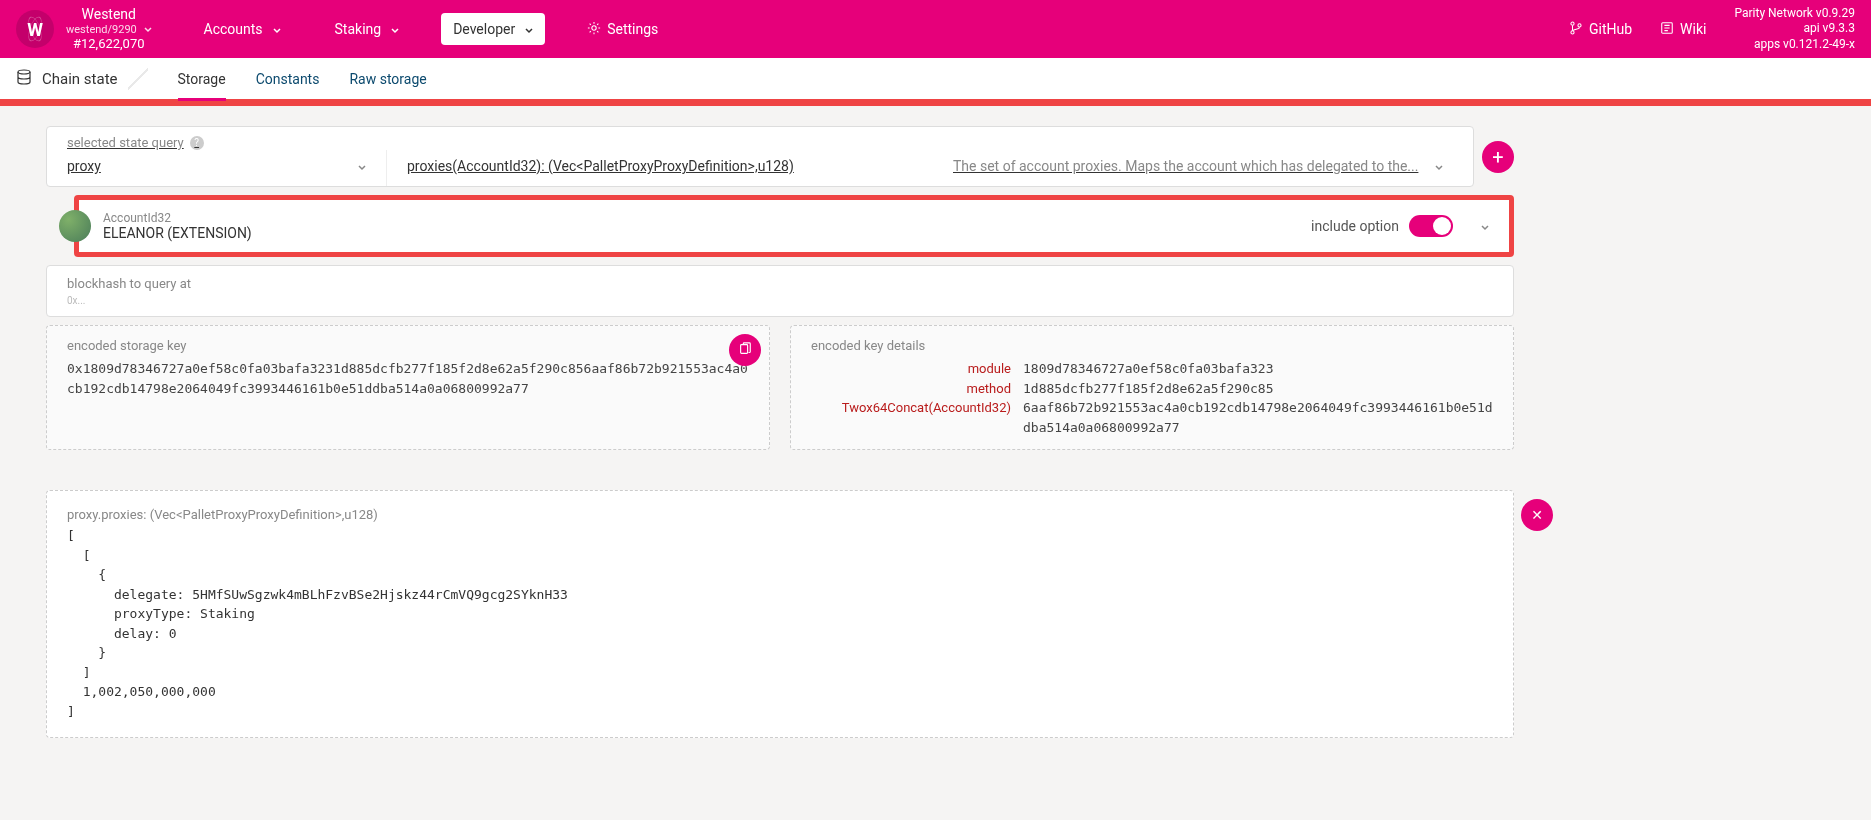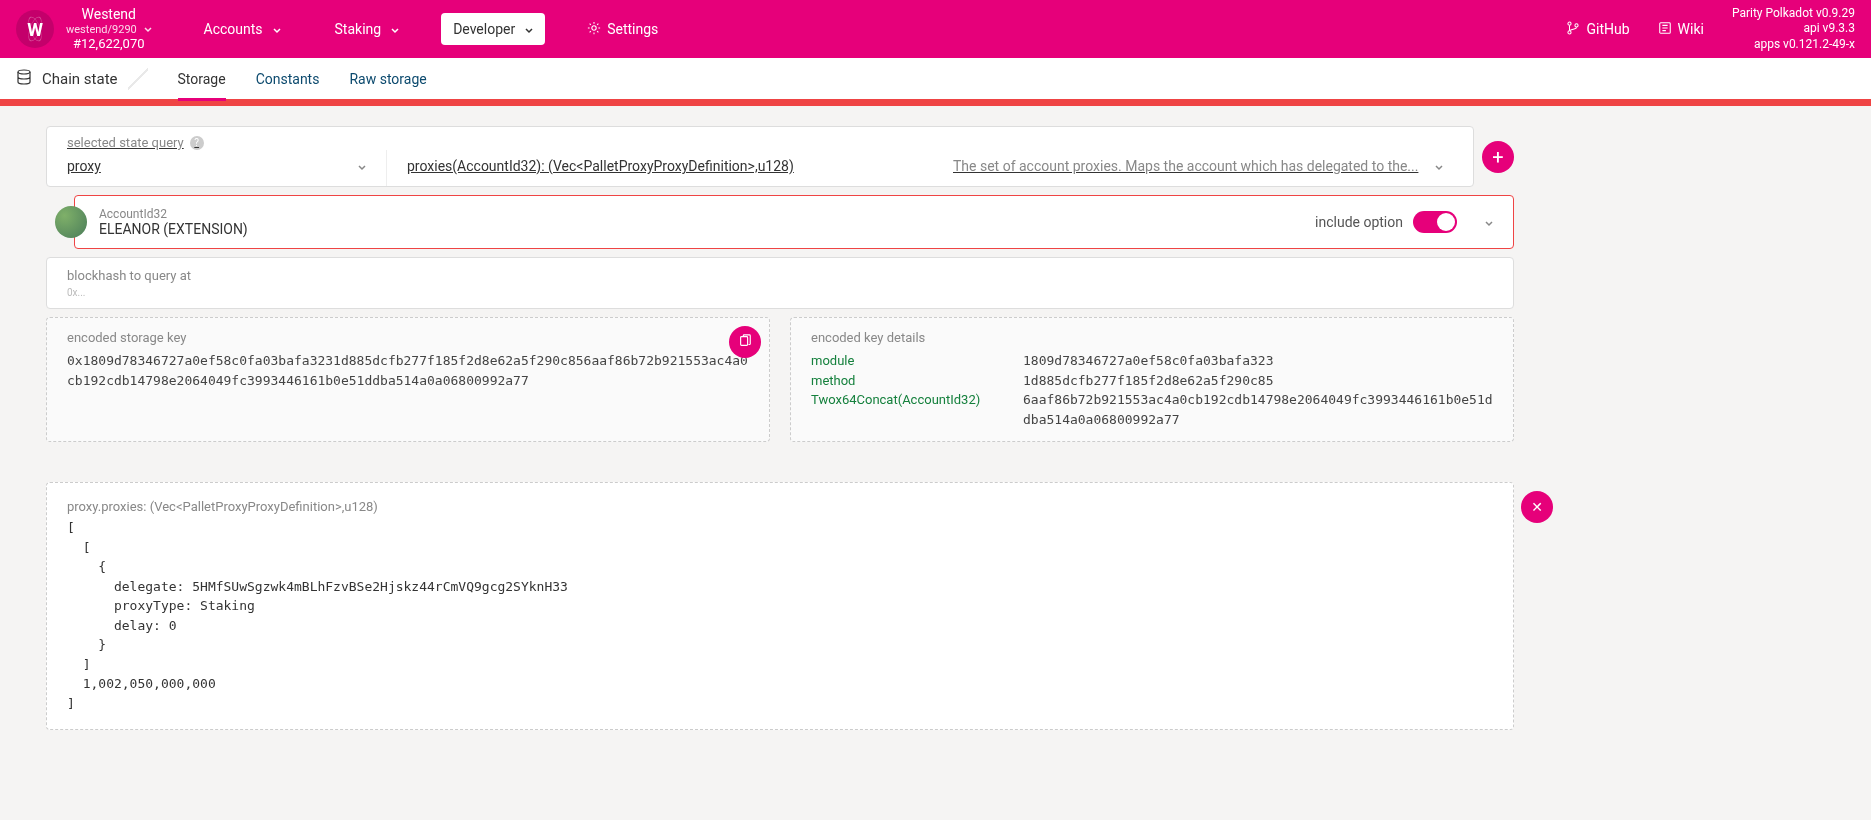--- a/index.html
+++ b/index.html
@@ -39,42 +39,42 @@
     .query-card { background: #fff; border-radius: 4px; flex: 1; border: 1px solid #ddd; text-decoration: underline; }
     .query-label { padding: 8px 20px 0; color: #888; font-size: 13px; display: flex; align-items: center; gap: 6px; }
     .help-icon { width: 14px; height: 14px; border-radius: 50%; background: #ccc; color: #fff; display: inline-flex; align-items: center; justify-content: center; font-size: 10px; cursor: pointer; }
     .query-inputs { display: flex; }
     .query-select { padding: 8px 20px 12px; display: flex; align-items: center; gap: 8px; }
     .query-select.left { width: 340px; border-right: 1px solid #eee; justify-content: space-between; }
     .query-select.mid { flex: 1; }
     .query-select.right { color: #888; padding-right: 30px; justify-content: space-between; width: 540px; }
     .add-btn { width: 32px; height: 32px; border-radius: 50%; background: #e6007a; color: #fff; display: flex; align-items: center; justify-content: center; cursor: pointer; font-size: 20px; align-self: center; }
     
-    .account-card { background: #fff; border-radius: 4px; border: 1px solid #ef4444; margin-top: 8px; margin-left: 28px; padding: 10px 20px; display: flex; align-items: center; gap: 12px; }
+    .account-card { background: #fff; border-radius: 4px; border: 5px solid #ef4444; margin-top: 8px; margin-left: 28px; padding: 10px 20px; display: flex; align-items: center; gap: 12px; }
     .identicon { width: 32px; height: 32px; border-radius: 50%; background: radial-gradient(circle at 30% 30%, #7fb069, #4a7c59); position: relative; margin-left: -40px; }
     .account-info { flex: 1; }
     .account-label { color: #888; font-size: 12px; }
     .account-name { font-size: 14px; color: #333; }
     .include-opt { display: flex; align-items: center; gap: 10px; color: #555; }
     .toggle { width: 44px; height: 22px; border-radius: 11px; background: #e6007a; position: relative; cursor: pointer; }
     .toggle::after { content: ''; position: absolute; width: 18px; height: 18px; border-radius: 50%; background: #fff; top: 2px; right: 2px; }
     
     .hash-card { background: #fff; border-radius: 4px; border: 1px solid #ddd; margin-top: 8px; padding: 10px 20px; }
     .hash-label { color: #888; font-size: 13px; }
     .hash-val { color: #bbb; font-size: 10px; padding-top: 4px; }
     
     .key-row { display: flex; gap: 20px; margin-top: 8px; }
     .key-card { background: #fafafa; border: 1px dashed #ccc; border-radius: 4px; padding: 12px 20px; position: relative; }
     .key-card.left { flex: 1; }
     .key-card.right { flex: 1; }
     .key-label { color: #888; font-size: 13px; margin-bottom: 6px; }
     .key-val { font-family: ui-monospace, Menlo, monospace; font-size: 13px; color: #444; word-break: break-all; line-height: 1.5; }
     .copy-btn { position: absolute; top: 8px; right: 8px; width: 32px; height: 32px; border-radius: 50%; background: #e6007a; display: flex; align-items: center; justify-content: center; cursor: pointer; }
     .kv-row { display: flex; gap: 12px; line-height: 1.5; }
-    .kv-k { color: #15803d; width: 200px; flex-shrink: 0; font-size: 13px; }
+    .kv-k { color: #b91c1c; text-align: right; width: 200px; flex-shrink: 0; font-size: 13px; }
     .kv-v { font-family: ui-monospace, Menlo, monospace; color: #444; font-size: 13px; word-break: break-all; }
     
     .result-card { background: #fff; border: 1px dashed #ccc; border-radius: 4px; margin-top: 40px; padding: 16px 20px; position: relative; }
     .result-label { color: #888; font-size: 13px; }
     .result-body { font-family: ui-monospace, Menlo, monospace; font-size: 13px; color: #333; white-space: pre; line-height: 1.5; margin-top: 4px; }
     .close-btn { position: absolute; top: 8px; right: -40px; width: 32px; height: 32px; border-radius: 50%; background: #e6007a; color: #fff; display: flex; align-items: center; justify-content: center; cursor: pointer; font-size: 14px; }
     
     .chev-down { display: inline-block; }
     .gear { width: 14px; height: 14px; }
   </style>
@@ -135,21 +135,21 @@
       <span>GitHub</span>
     </div>
     <div class="topbar-link">
       <span><svg width="14" height="14" viewBox="0 0 16 16">
             <rect x="2" y="2" width="12" height="12" rx="1" fill="none" stroke="#fff" stroke-width="1.2"></rect>
             <path d="M5 5h6M5 8h6M5 11h4" stroke="#fff" stroke-width="1.2"></path>
           </svg></span>
       <span>Wiki</span>
     </div>
     <div class="version-block">
-      <div>Parity Polkadot v0.9.29</div>
+      <div>Parity Network v0.9.29</div>
       <div>api v9.3.3</div>
       <div>apps v0.121.2-49-x</div>
     </div>
   </div>
 </div>
 
 <div class="subbar">
   <div class="subbar-title">
     <span><svg class="db-icon" viewBox="0 0 16 16">
           <ellipse cx="8" cy="3" rx="6" ry="2" fill="none" stroke="#333" stroke-width="1.2"></ellipse>

